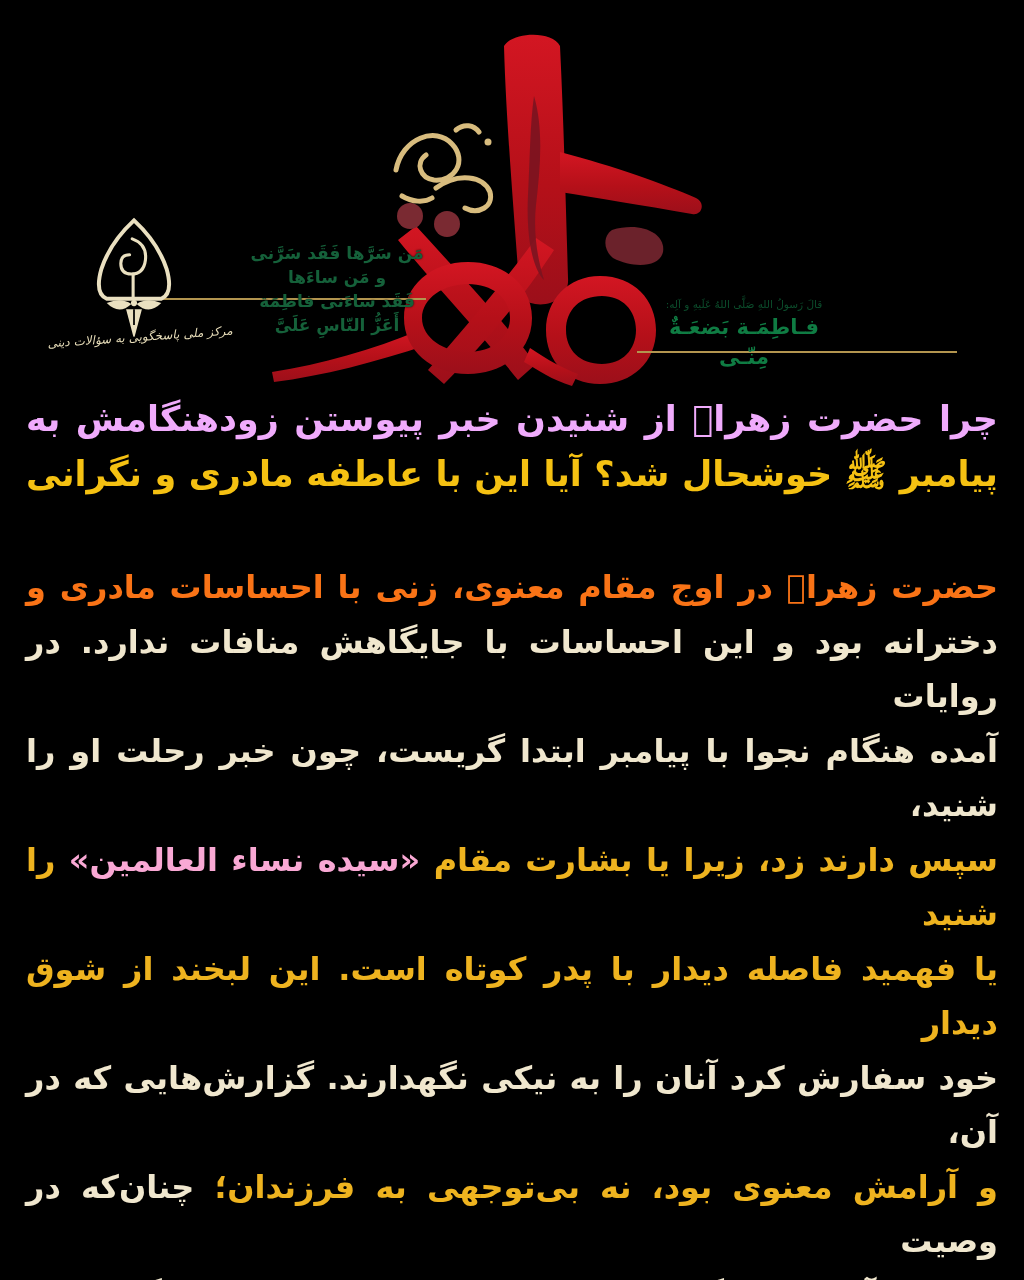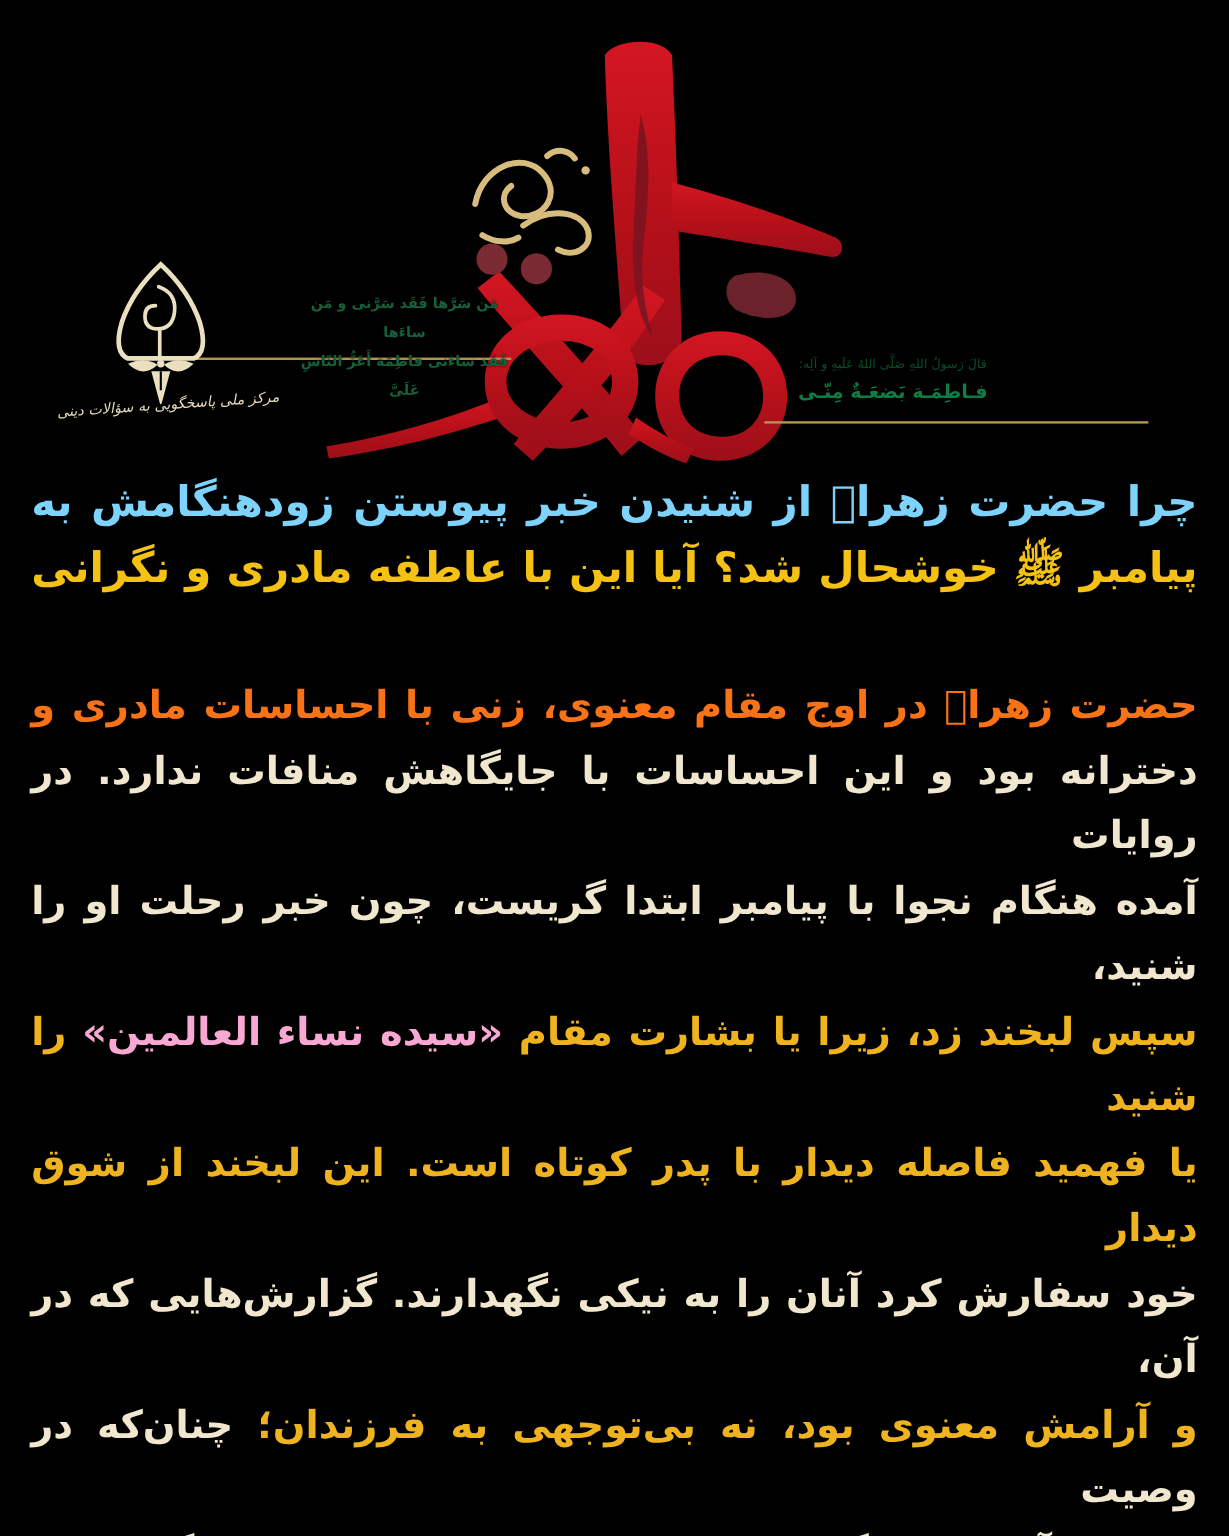--- a/index.html
+++ b/index.html
@@ -12,26 +12,26 @@
   
   #art{left:0;top:0;width:1024px;height:390px;}
   #logo{left:68px;top:216px;width:132px;height:132px;}
   .logo-caption{
     left:40px;top:330px;width:200px;text-align:center;
     color:#E6DCB8;font-size:12px;font-style:italic;
     transform:rotate(-4deg);letter-spacing:.5px;
   }
   .hadith-left{
     left:246px;top:241px;width:182px;text-align:center;
-    color:#15613A;font-size:12px;font-weight:bold;line-height:24px;
+    color:#15613A;font-size:17px;font-weight:bold;line-height:24px;
     text-shadow:0 0 2px rgba(0,0,0,.9);
   }
   .hadith-right{left:648px;top:296px;width:192px;text-align:center;}
   .hadith-right .attr{color:#0B4C2B;font-size:10.5px;line-height:16px;}
-  .hadith-right .txt{color:#0F7C43;font-size:16px;font-weight:bold;line-height:30px;letter-spacing:1px;}
+  .hadith-right .txt{color:#0F7C43;font-size:21px;font-weight:bold;line-height:30px;letter-spacing:1px;}
   .gold-line{height:2px;background:#B3954F;}
   #gold-left{left:150px;top:298px;width:276px;}
   #gold-right{left:637px;top:351px;width:320px;}
   
   .headline{
     left:26px;top:392px;width:972px;
     font-size:35px;font-weight:bold;line-height:55px;
   }
   
   .article{
@@ -116,28 +116,28 @@
       <path d="M96,99 Q80,92 68,100 Q82,113 96,99 Z"></path>
       <circle cx="65" cy="99" r="3.5"></circle>
 
       <path d="M56,106 L74,106 L66,136 Q65,139 64,136 Z"></path>
     </g>
     <path d="M65,106 L65,124" stroke="#000" stroke-width="2"></path>
   </svg>
   <div class="abs logo-caption">مرکز ملی پاسخگویی به سؤالات دینی</div>
 
   <div class="abs headline">
-      <div class="tline justify"><span style="color: #7dd3fc;">چرا حضرت زهراؑ از شنیدن خبر پیوستن زودهنگامش به</span></div>
+      <div class="tline justify"><span style="color: #f0abfc;">چرا حضرت زهراؑ از شنیدن خبر پیوستن زودهنگامش به</span></div>
       <div class="tline justify"><span style="color: rgb(245, 193, 18);">پیامبر ﷺ خوشحال شد؟ آیا این با عاطفه مادری و نگرانی</span></div>
     </div>
 
   <div class="abs article">
       <div class="tline justify"><span style="color: #f97316;">حضرت زهراؑ در اوج مقام معنوی، زنی با احساسات مادری و</span></div>
       <div class="tline justify"><span style="color: rgb(240, 231, 206);">دخترانه بود و این احساسات با جایگاهش منافات ندارد. در روایات</span></div>
       <div class="tline justify"><span style="color: rgb(240, 231, 206);">آمده هنگام نجوا با پیامبر ابتدا گریست، چون خبر رحلت او را شنید،</span></div>
-      <div class="tline justify"><span style="color: rgb(238, 179, 31);">سپس لبخند زد، زیرا یا بشارت مقام </span><span style="color: #f9a8d4; margin-top: 28px;">«سیده نساء العالمین»</span><span style="color: rgb(238, 179, 31);"> را شنید</span></div>
+      <div class="tline justify"><span style="color: rgb(238, 179, 31);">سپس دارند زد، زیرا یا بشارت مقام </span><span style="color: #f9a8d4; margin-top: 28px;">«سیده نساء العالمین»</span><span style="color: rgb(238, 179, 31);"> را شنید</span></div>
       <div class="tline justify"><span style="color: rgb(238, 179, 31);">یا فهمید فاصله دیدار با پدر کوتاه است. این لبخند از شوق دیدار</span></div>
       <div class="tline justify"><span style="color: rgb(240, 231, 206);">خود سفارش کرد آنان را به نیکی نگهدارند. گزارش‌هایی که در آن،</span></div>
       <div class="tline justify"><span style="color: rgb(238, 179, 31);">و آرامش معنوی بود، نه بی‌توجهی به فرزندان؛ </span><span style="color: rgb(240, 231, 206);">چنان‌که در وصیت</span></div>
       <div class="tline justify"><span style="color: rgb(240, 231, 206);">حضرت آرزوی مرگ کرده، یا سند ضعیف دارند یا بیانگر شدت اندوه</span></div>
     </div>
 
 </div>
 
 </body></html>

